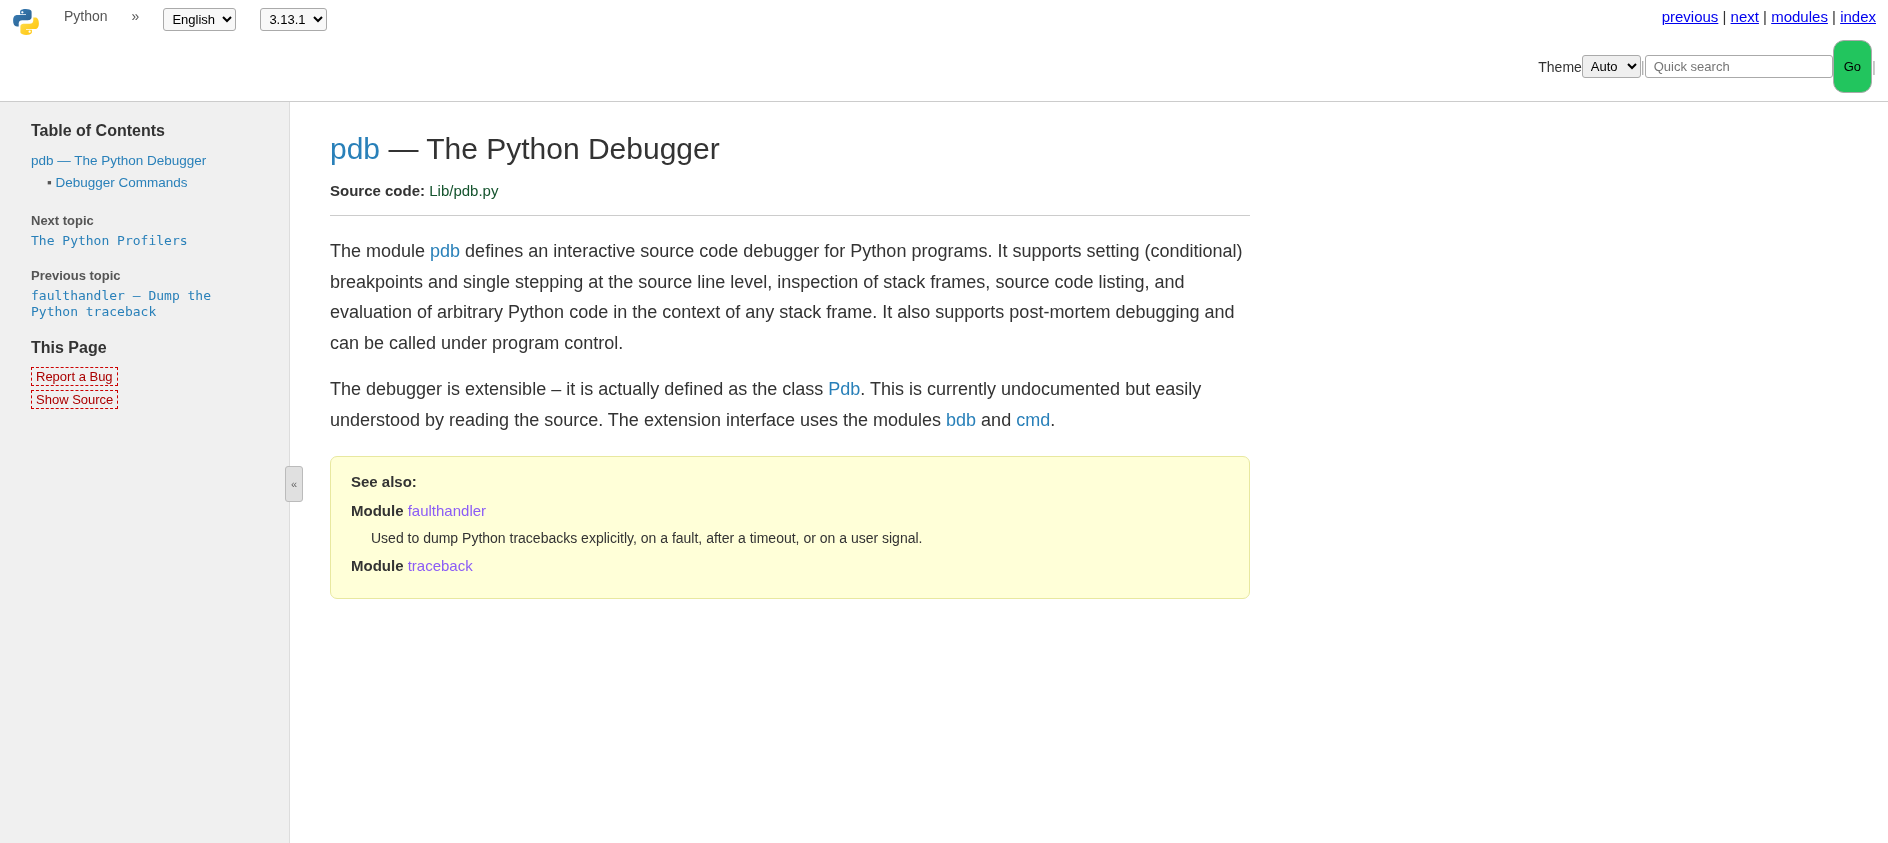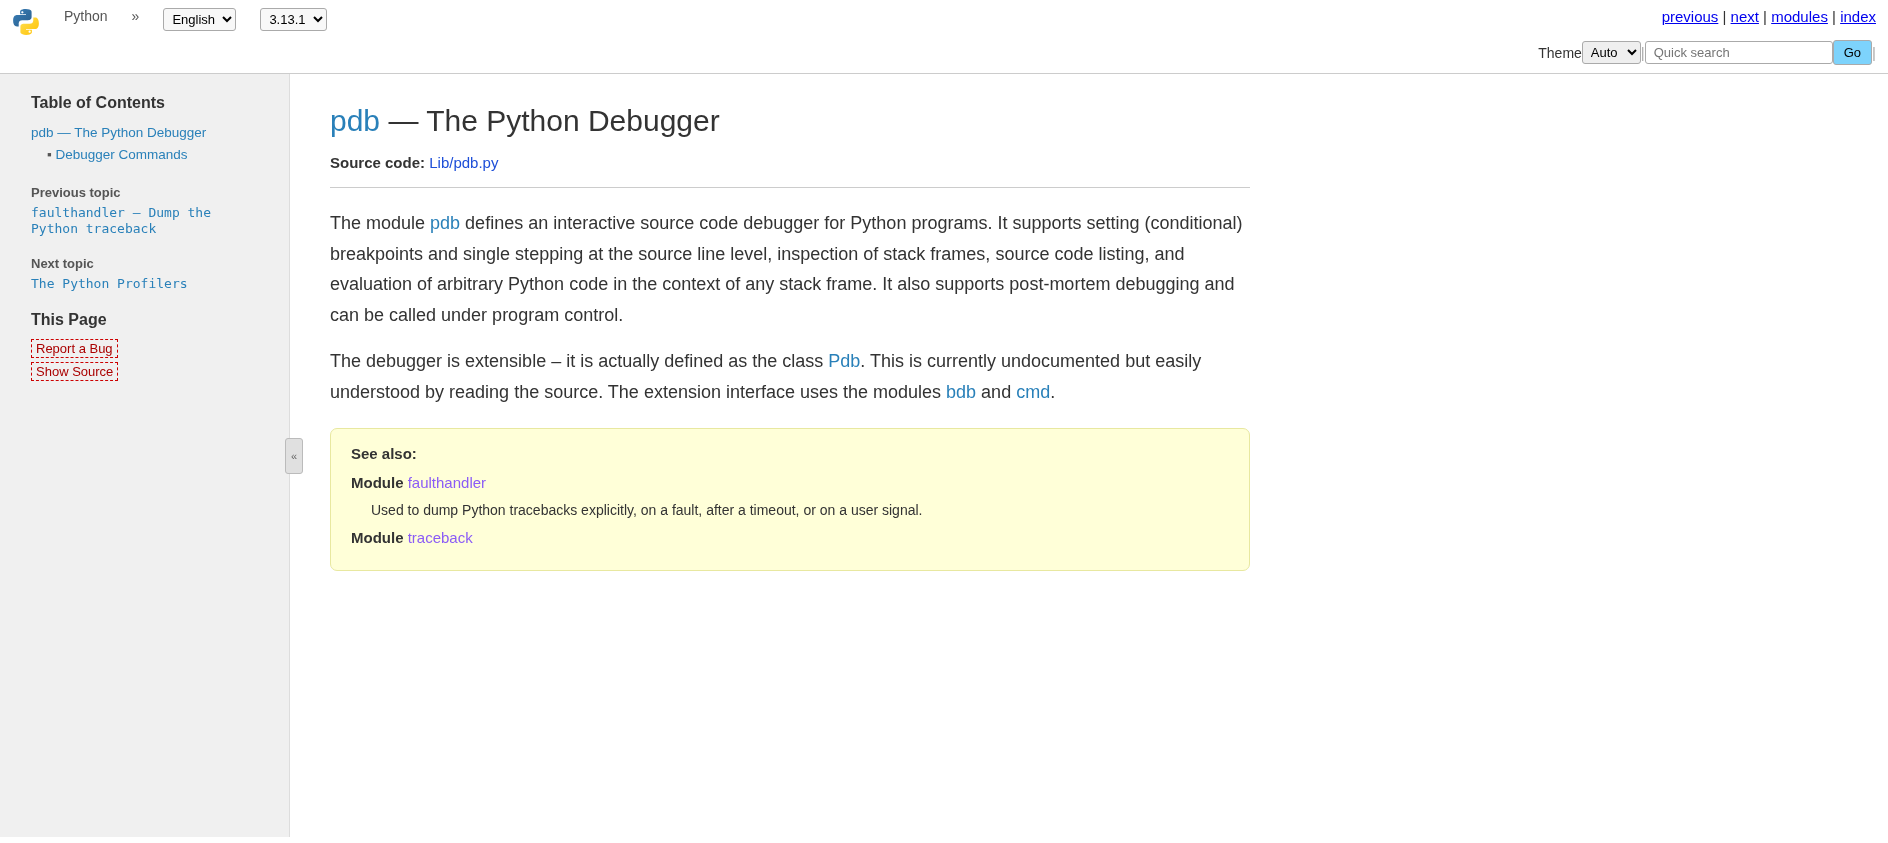--- a/index.html
+++ b/index.html
@@ -44,24 +44,24 @@
     #search-input {
       font-size: 13px;
       padding: 3px 8px;
       border: 1px solid #aaa;
       border-radius: 3px;
       width: 160px;
       color: #999;
     }
     #go-btn {
       font-size: 13px;
-      padding: 4px 10px;
+      padding: 18px 10px;
       border: 1px solid #aaa;
-      border-radius: 3px;
-      background: #7dd3fc;
+      border-radius: 11px;
+      background: #22c55e;
       cursor: pointer;
     }
 
     
     #layout {
       display: flex;
       min-height: calc(100vh - 80px);
     }
 
     
@@ -157,21 +157,21 @@
     h1.page-heading a {
       color: #2980b9;
       text-decoration: none;
     }
 
     .source-code-line {
       font-size: 15px;
       margin-bottom: 16px;
     }
     .source-code-line a {
-      color: #1d4ed8;
+      color: #14532d;
       text-decoration: none;
     }
 
     hr.section-divider {
       border: none;
       border-top: 1px solid #ccc;
       margin: 16px 0 20px 0;
     }
 
     .main-para {
@@ -301,30 +301,30 @@
       <div class="sidebar-section-title">Table of Contents</div>
       <div class="sidebar-item">
         <a href="#" class="sidebar-link">pdb — The Python Debugger</a>
       </div>
       <div class="sidebar-item indent">
         <a href="#" class="sidebar-link">Debugger Commands</a>
       </div>
     </div>
 
     <div class="sidebar-section">
+      <div class="sidebar-nav-label">Next topic</div>
+      <div>
+        <a href="#" class="sidebar-nav-link">The Python Profilers</a>
+      </div>
+    </div>
+
+    <div class="sidebar-section">
       <div class="sidebar-nav-label">Previous topic</div>
       <div>
         <a href="#" class="sidebar-nav-link">faulthandler — Dump the Python traceback</a>
-      </div>
-    </div>
-
-    <div class="sidebar-section">
-      <div class="sidebar-nav-label">Next topic</div>
-      <div>
-        <a href="#" class="sidebar-nav-link">The Python Profilers</a>
       </div>
     </div>
 
     <div class="sidebar-section">
       <div class="sidebar-section-title">This Page</div>
       <div>
         <a href="#" class="report-link">Report a Bug</a>
       </div>
       <div>
         <a href="#" class="report-link">Show Source</a>

